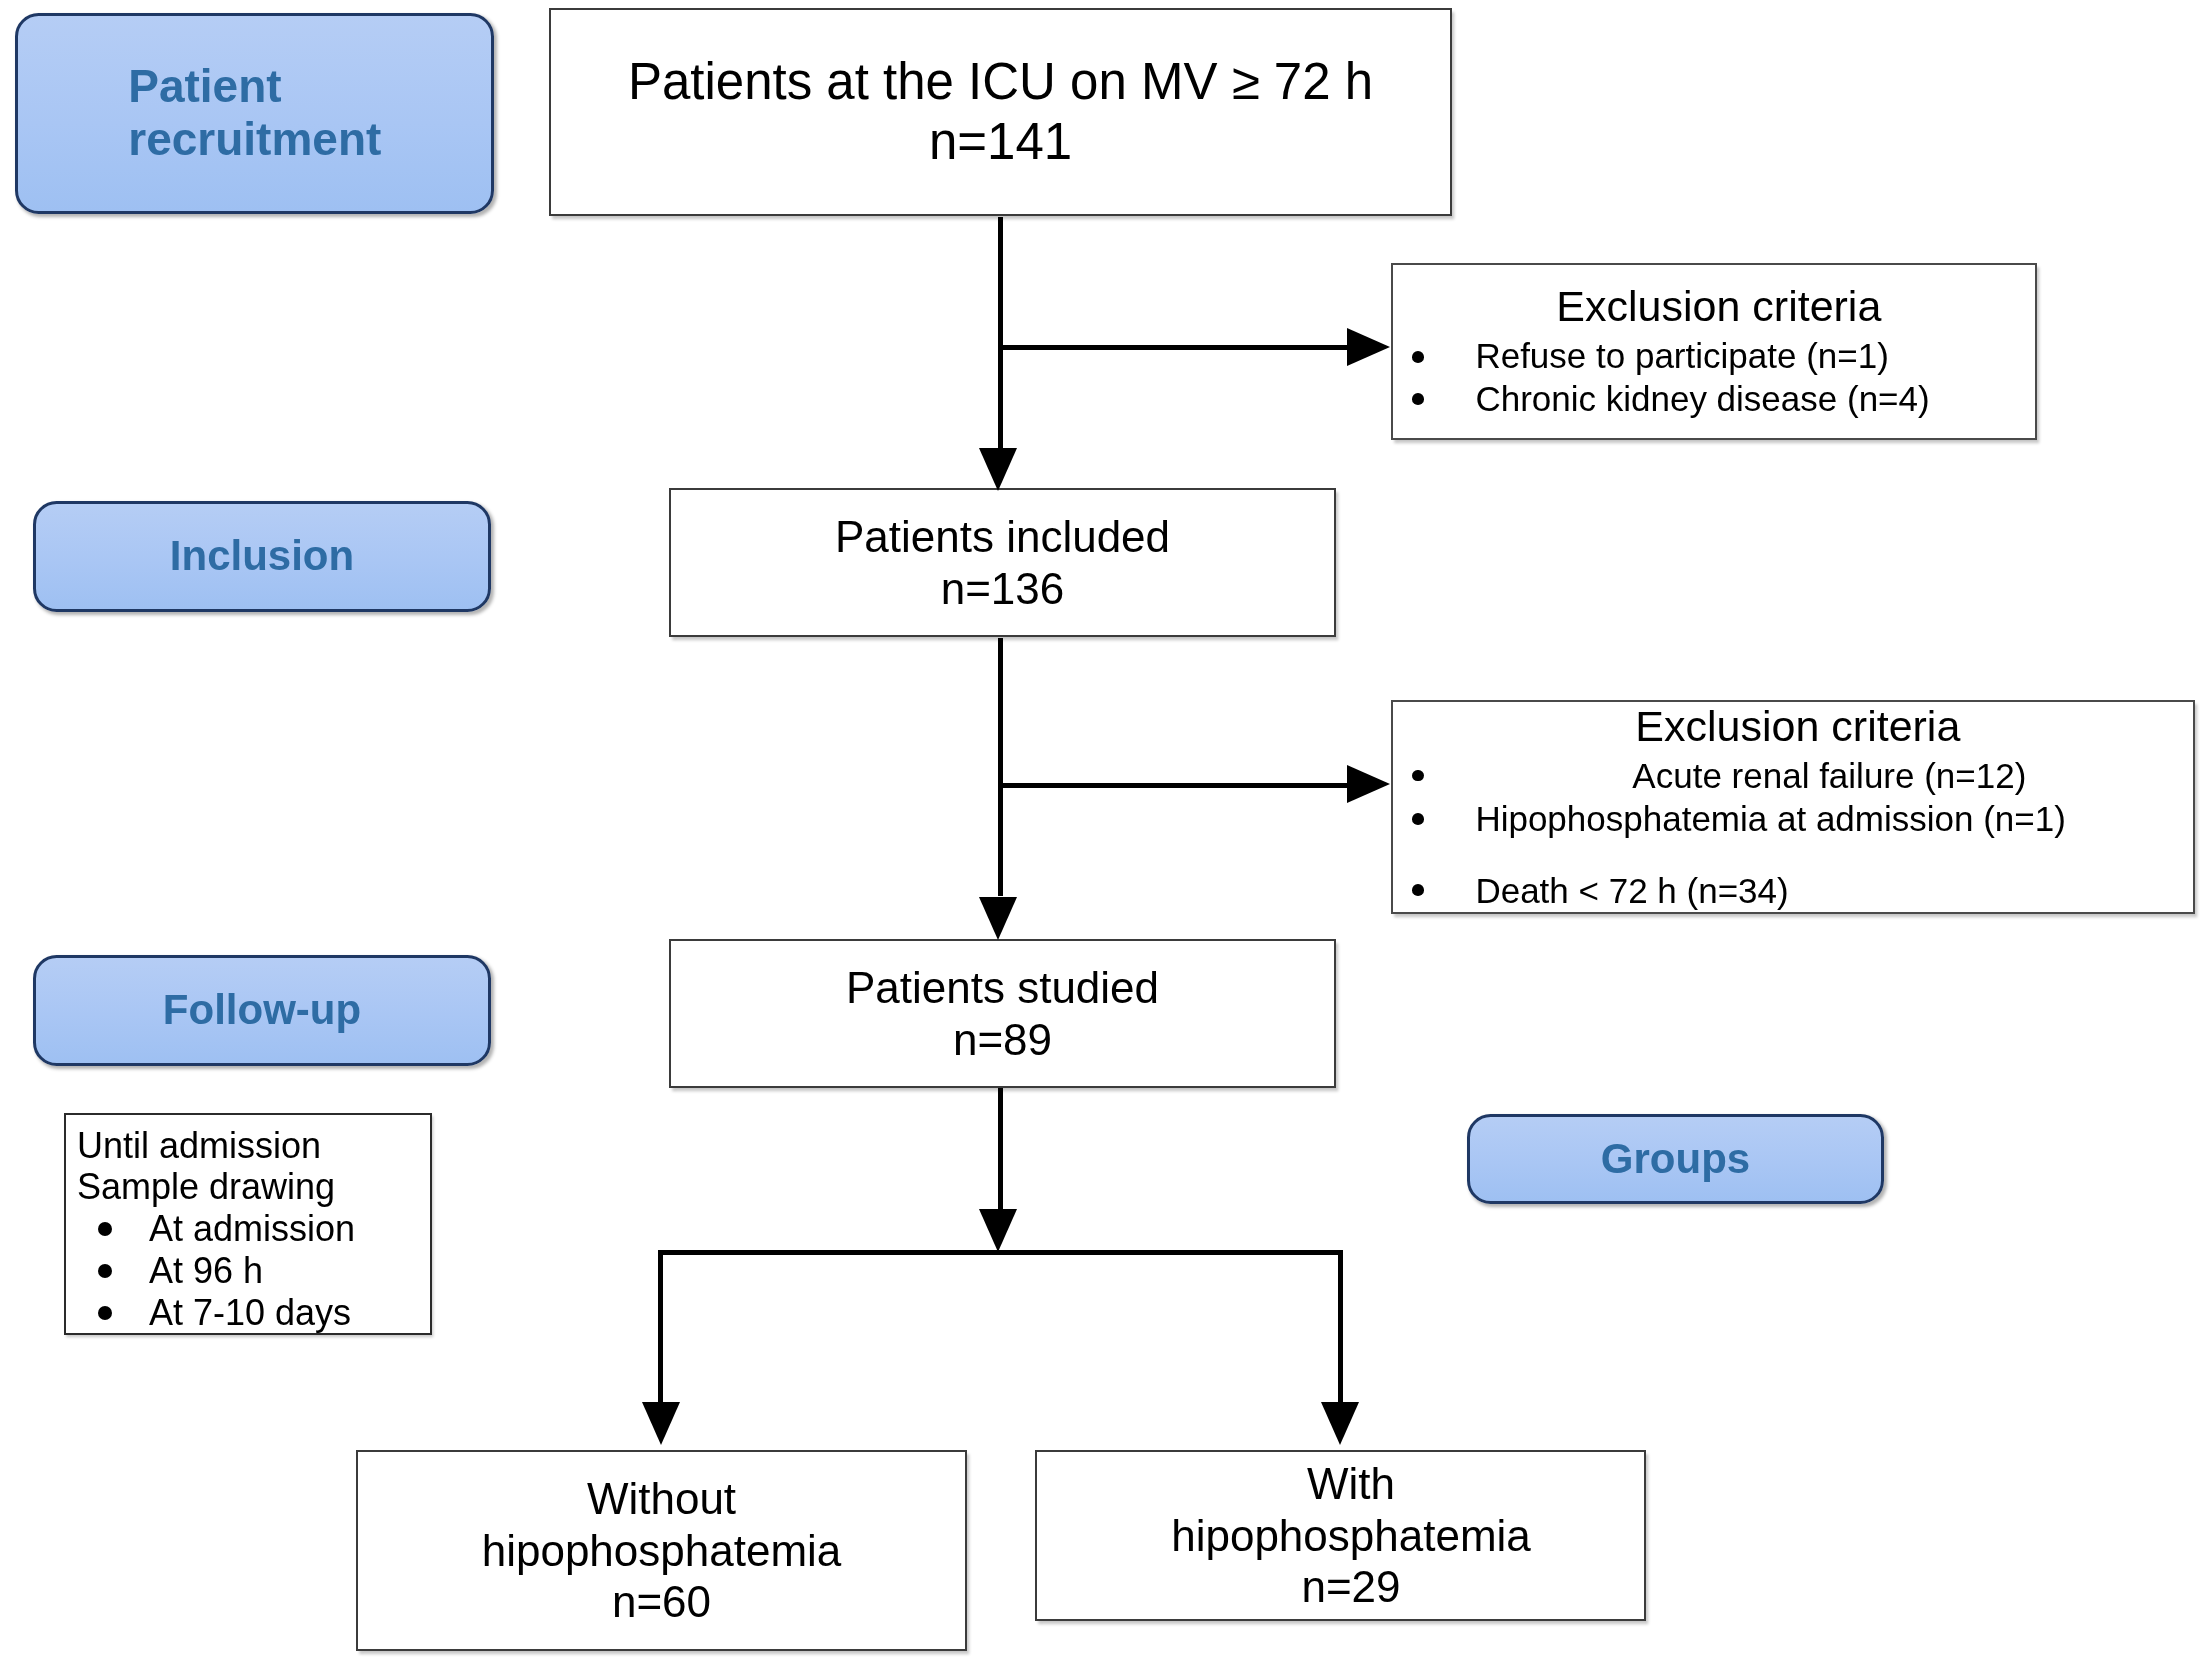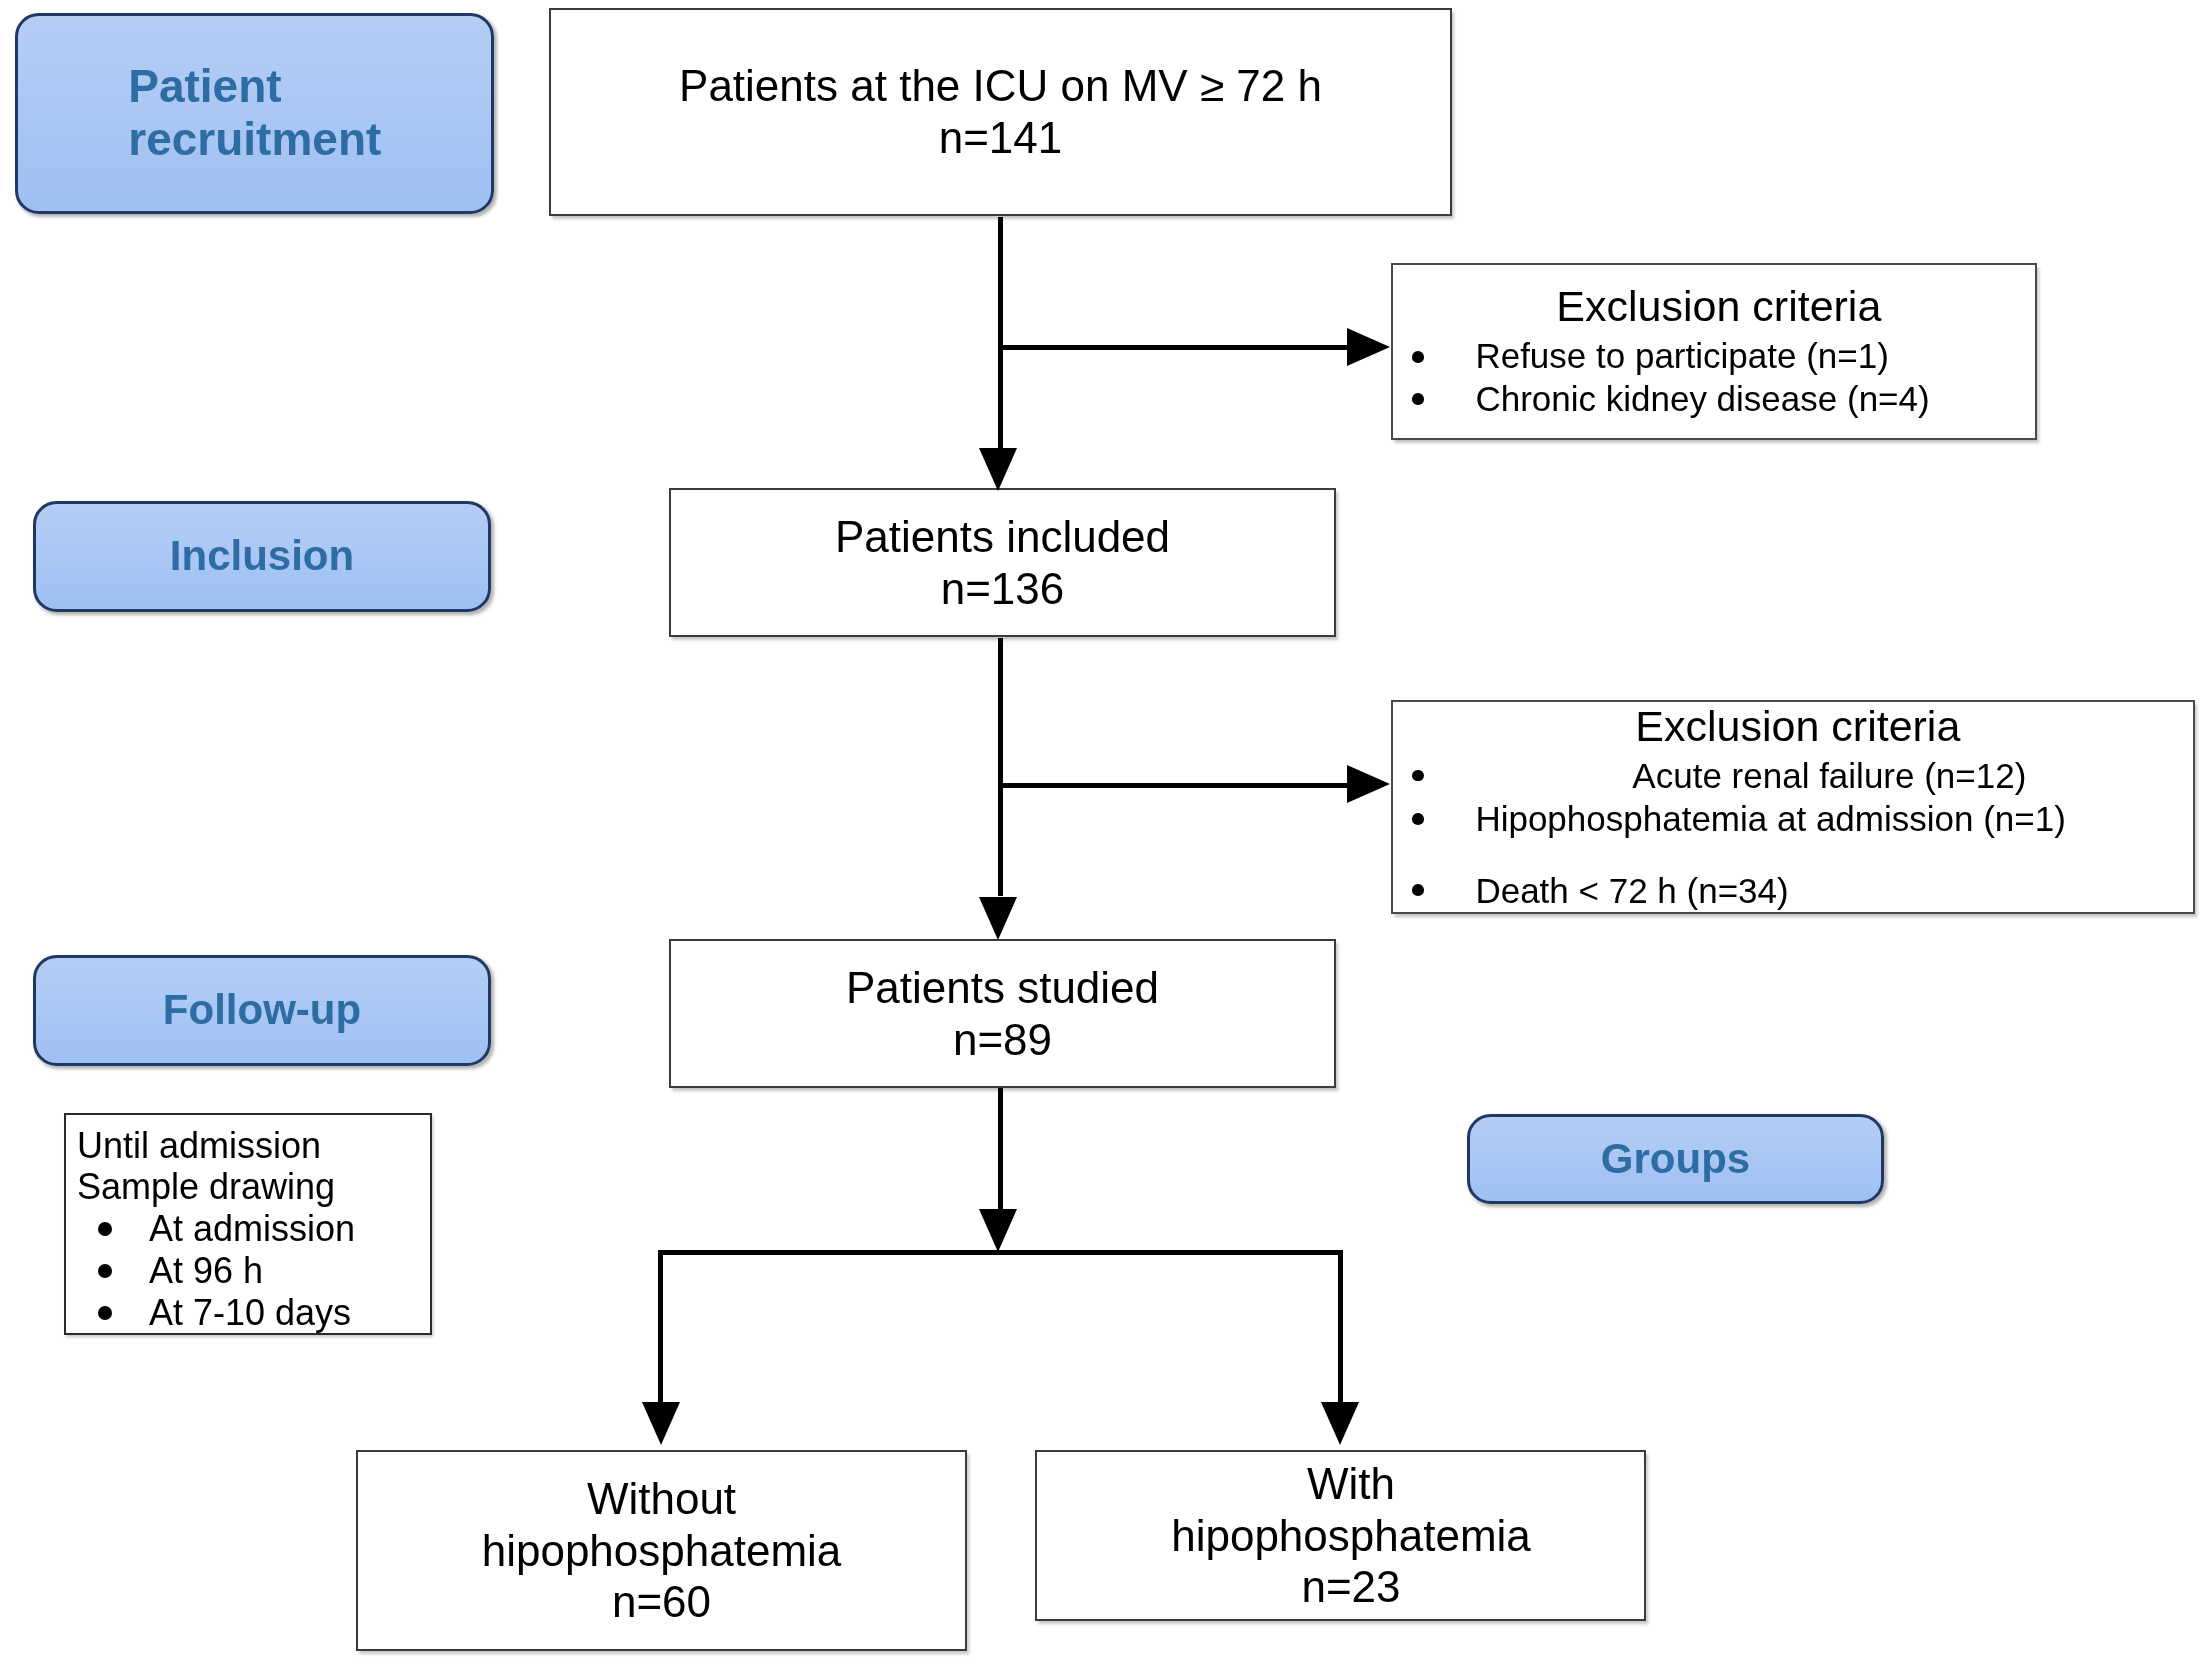--- a/index.html
+++ b/index.html
@@ -144,21 +144,21 @@
   </div>
 
   <div class="stage-pill" style="left:33px; top:955px; width:458px; height:111px; font-size:42px;">
     <span>Follow-up</span>
   </div>
 
   <div class="stage-pill" style="left:1467px; top:1114px; width:417px; height:90px; font-size:42px;">
     <span>Groups</span>
   </div>
 
-  <div class="flow-box" style="left:549px; top:8.3px; width:903px; height:208px; font-size:44px;">
+  <div class="flow-box" style="left:549px; top:8.3px; width:903px; height:208px; font-size:51px;">
     <span class="ln">Patients at the ICU on MV ≥ 72 h</span>
     <span class="ln">n=141</span>
   </div>
 
   <div class="flow-box" style="left:669px; top:488px; width:667px; height:149px; font-size:44px;">
     <span class="ln">Patients included</span>
     <span class="ln">n=136</span>
   </div>
 
   <div class="flow-box" style="left:669px; top:939px; width:667px; height:149px; font-size:44px;">
@@ -168,21 +168,21 @@
 
   <div class="flow-box" style="left:356px; top:1450px; width:611px; height:201px; font-size:44px;">
     <span class="ln">Without</span>
     <span class="ln">hipophosphatemia</span>
     <span class="ln">n=60</span>
   </div>
 
   <div class="flow-box" style="left:1035px; top:1450px; width:611px; height:171px; font-size:44px;padding-left:21px;">
     <span class="ln">With</span>
     <span class="ln">hipophosphatemia</span>
-    <span class="ln">n=23</span>
+    <span class="ln">n=29</span>
   </div>
 
   <div class="excl-box" style="left:1391px; top:263px; width:646px; height:177px; padding:5.6px 9.7px 5.6px 19.4px;">
     <div class="excl-title" style="font-size:43px; margin-bottom:4.2px;">Exclusion criteria</div>
     <ul class="excl-list" style="font-size:35px; line-height:1.22;">
       <li style="padding-left:63px;">
         <span class="bullet"></span>
         <span>Refuse to participate (n=1)</span>
       </li>
       <li style="padding-left:63px;">

